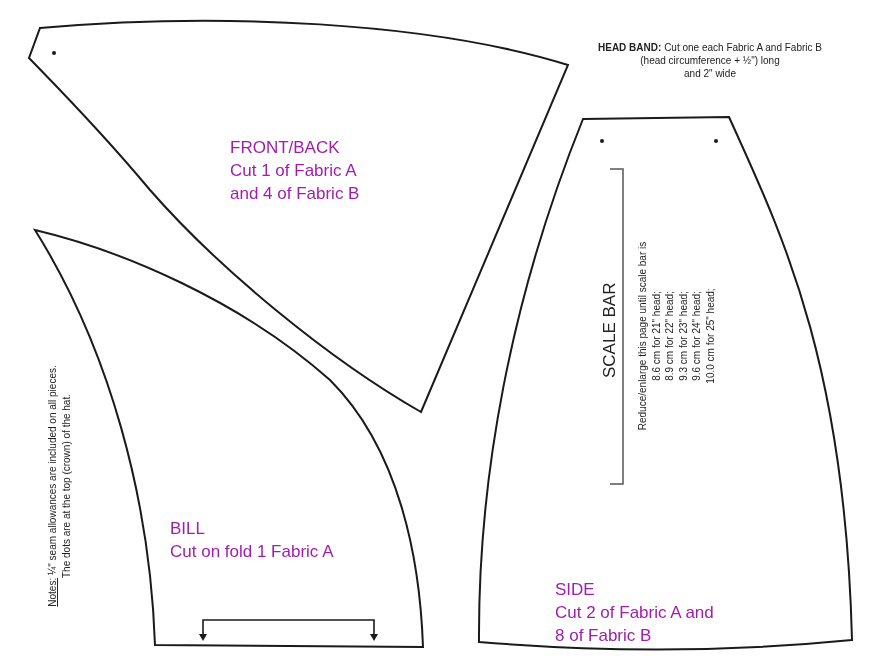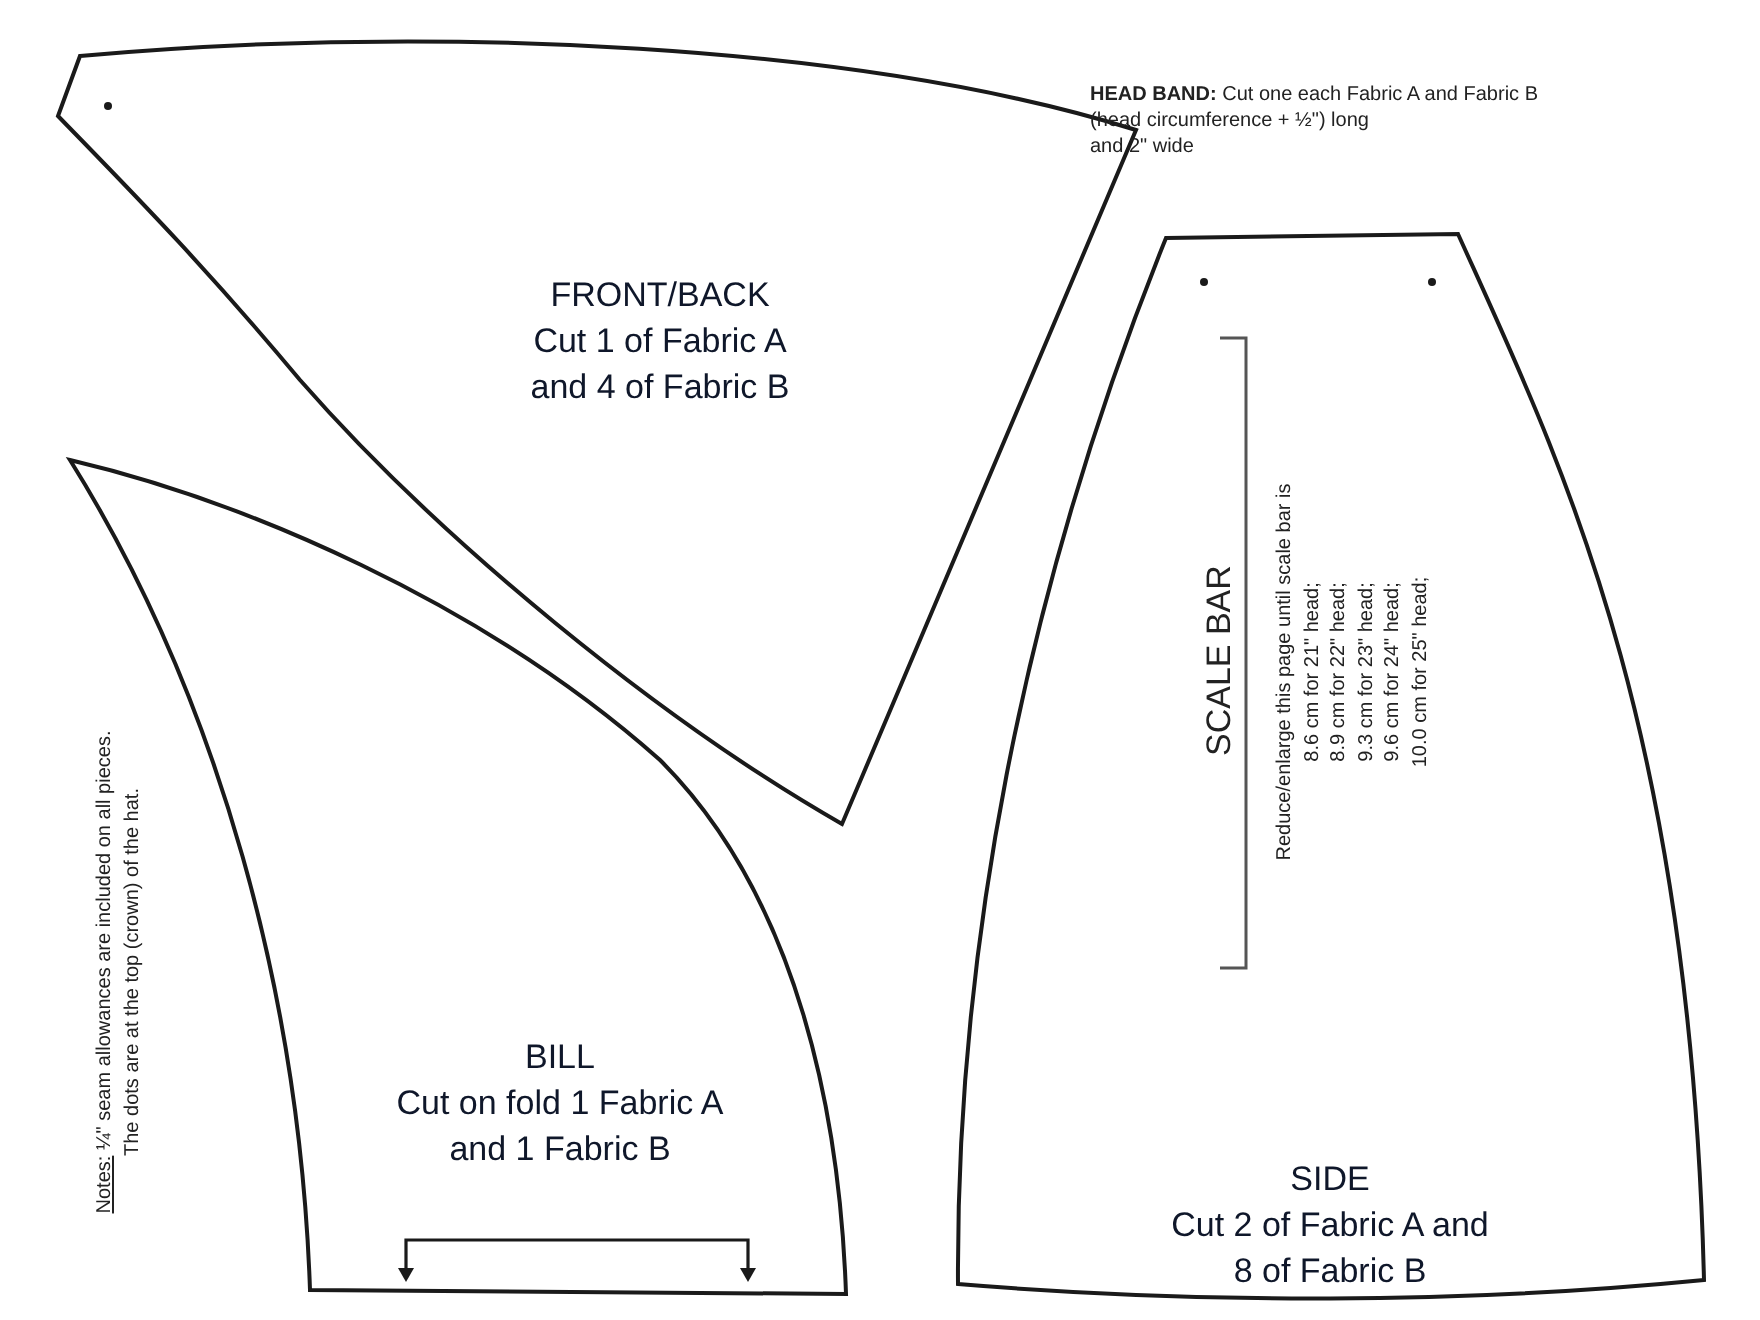--- a/index.html
+++ b/index.html
@@ -1,20 +1,20 @@
 <!DOCTYPE html>
 <html><head>
 <meta charset="utf-8">
 <style>
   html, body { margin: 0; padding: 0; background: #ffffff; }
   body { width: 880px; height: 660px; position: relative; overflow: hidden;
          font-family: "Liberation Sans", "DejaVu Sans", sans-serif; color: #222; }
   svg.shapes { position: absolute; left: 0; top: 0; }
-  .lbl { position: absolute; text-align: center; color: #0f172a; font-size: 17px; line-height: 23px; white-space: nowrap; }
-  .hb { position: absolute; left: 545px; top: 41px; width: 330px; text-align: left; font-size: 10px; line-height: 13px; color: #222; }
+  .lbl { position: absolute; color: #a21caf; font-size: 17px; line-height: 23px; white-space: nowrap; }
+  .hb { position: absolute; left: 545px; top: 41px; width: 330px; text-align: center; font-size: 10px; line-height: 13px; color: #222; }
   .hb b { font-weight: bold; }
   .rot { position: absolute; transform-origin: 0 0; transform: rotate(-90deg); white-space: nowrap; }
   .scale-title { font-size: 17px; line-height: 20px; }
   .scale-text { font-size: 10px; line-height: 13.5px; text-align: center; }
   .notes { font-size: 10px; line-height: 13.5px; text-align: center; }
   .notes u { text-decoration: underline; }
 </style>
 </head>
 <body>
 
@@ -39,21 +39,20 @@
 
 <div class="lbl" style="left:230px; top:136px; width:200px;">
   <div>FRONT/BACK</div>
   <div>Cut 1 of Fabric A</div>
   <div>and 4 of Fabric B</div>
 </div>
 
 <div class="lbl" style="left:170px; top:517px; width:220px;">
   <div>BILL</div>
   <div>Cut on fold 1 Fabric A</div>
-  <div>and 1 Fabric B</div>
 </div>
 
 <div class="lbl" style="left:555px; top:578px; width:220px;">
   <div>SIDE</div>
   <div>Cut 2 of Fabric A and</div>
   <div>8 of Fabric B</div>
 </div>
 
 <div class="hb">
   <div><b>HEAD BAND:</b> <span>Cut one  each Fabric A and Fabric B</span></div>

